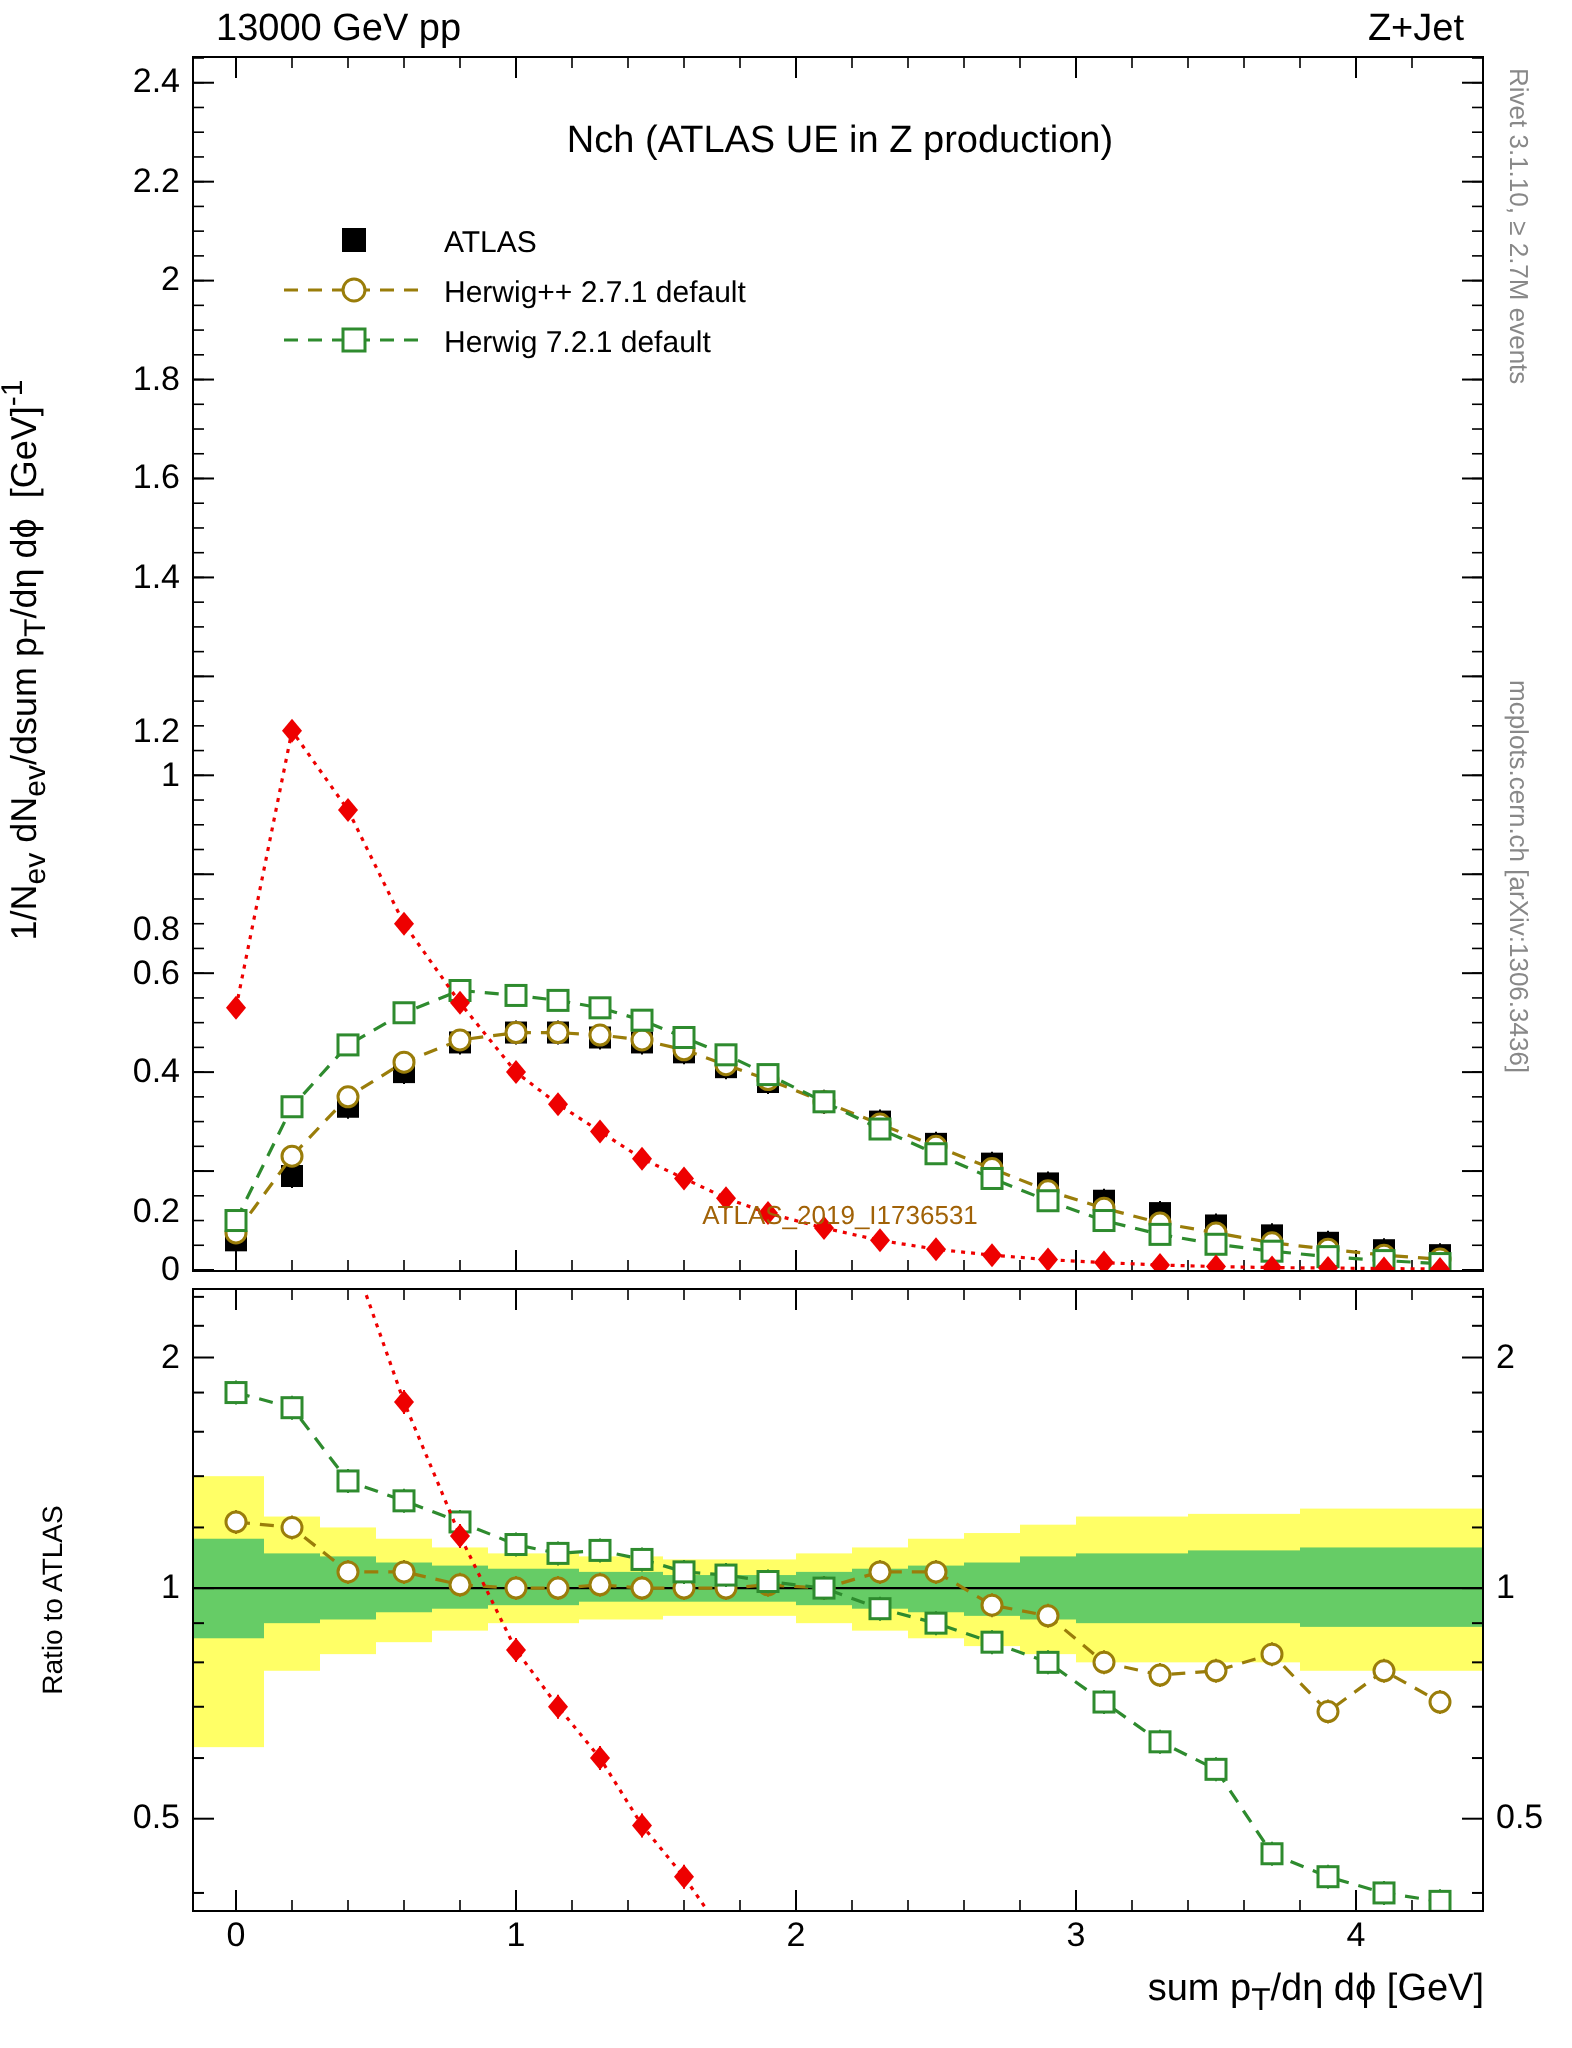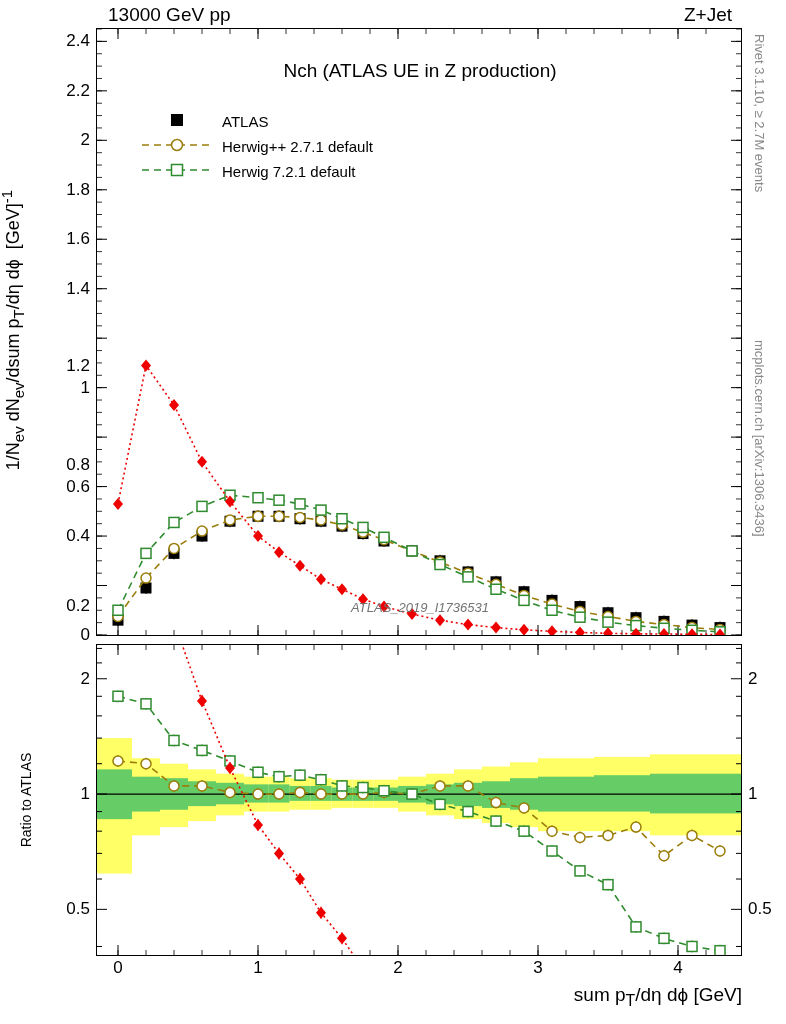--- a/index.html
+++ b/index.html
@@ -127,24 +127,23 @@
     height: 20px;
     position: relative;
     margin-right: 8px;
     flex: 0 0 74px;
   }
   #legend .lbl { white-space: nowrap; }
 
   .wm {
     left: 420px; top: 600px;
     transform: translateX(-50%);
-    color: #737373;
+    color: #a16207;
     font-size: 13px;
     white-space: nowrap;
-    font-style: italic;
   }
 
   svg { display: block; }
 </style>
 </head>
 <body>
 
 <div id="root">
 
   <div class="abs hdr-left">13000 GeV pp</div>

